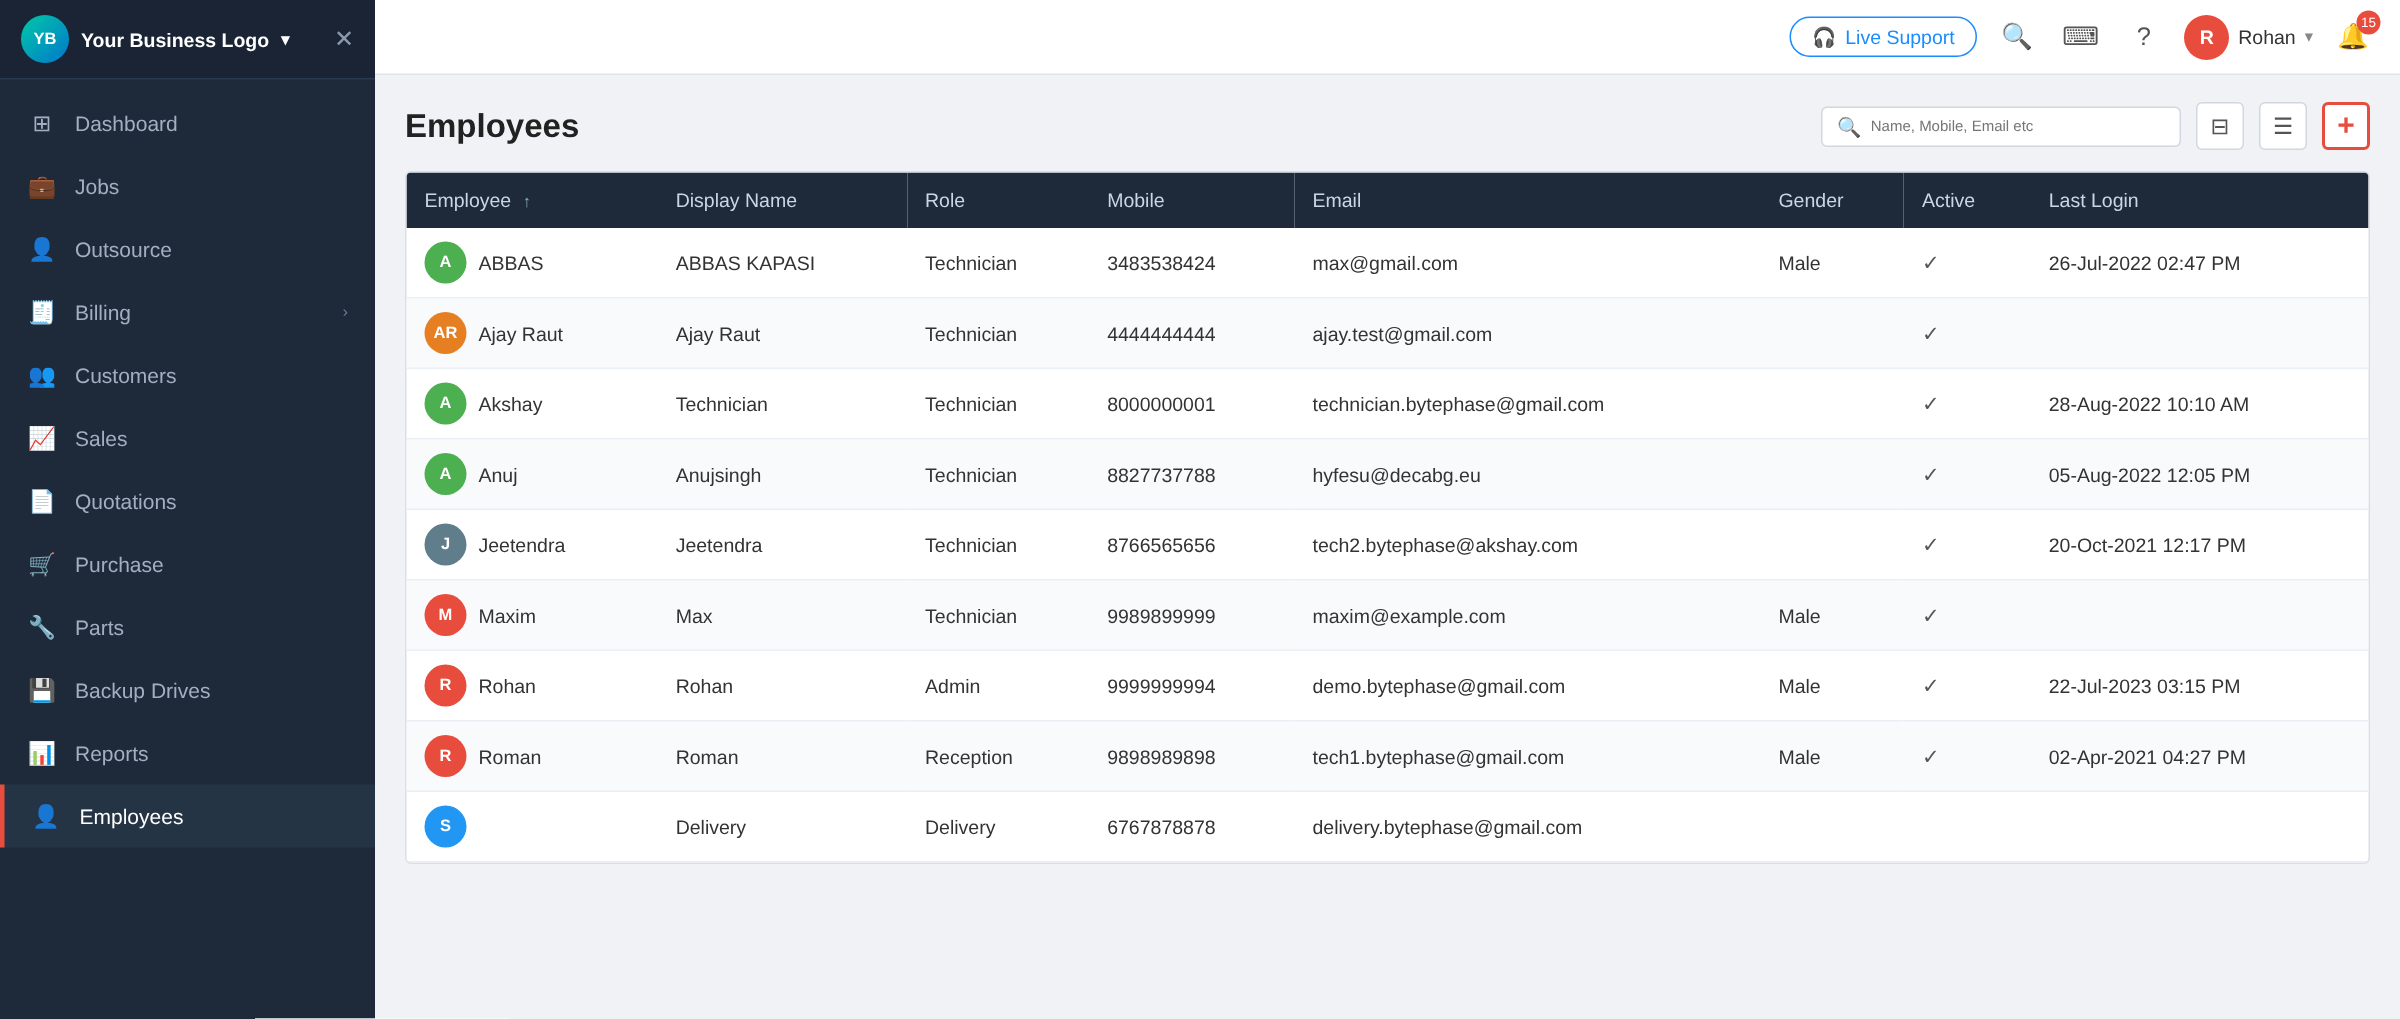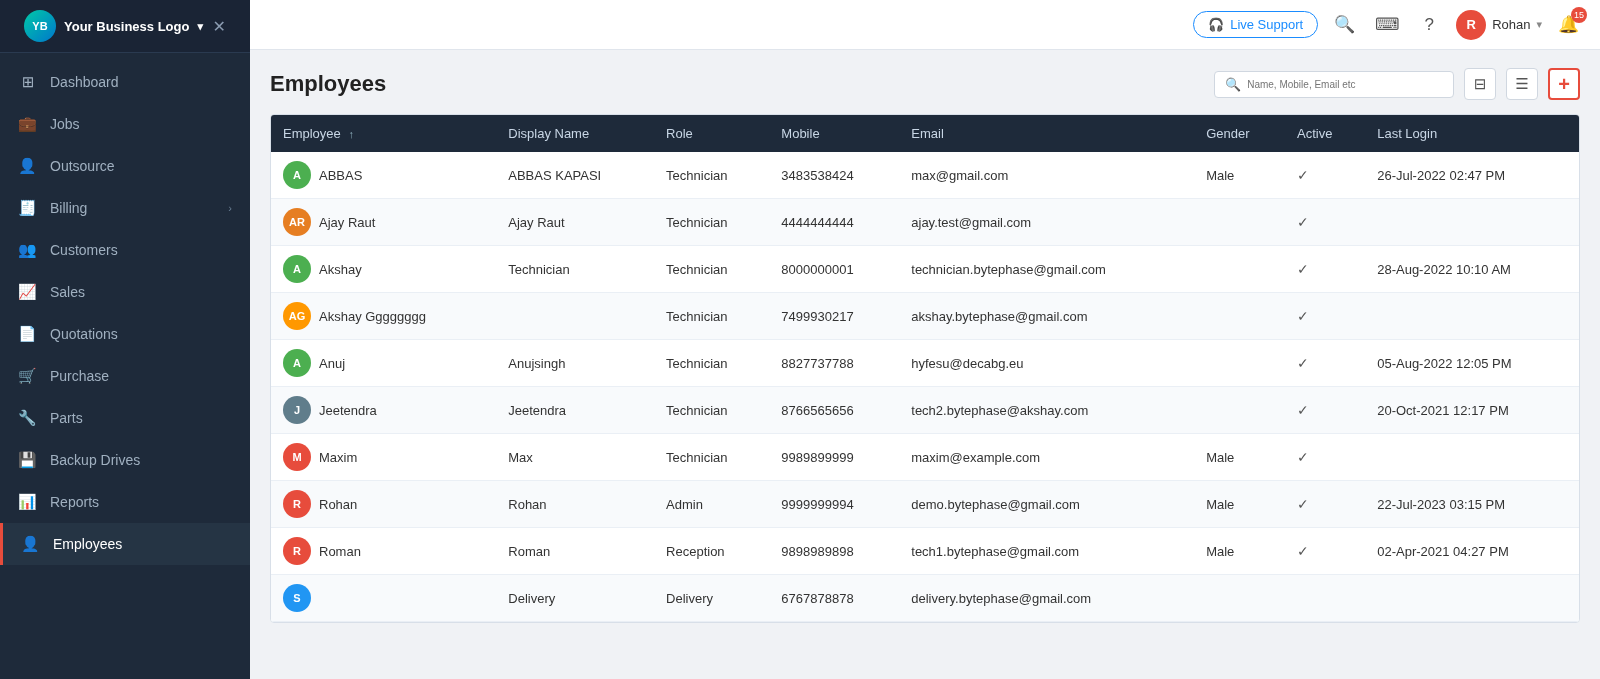--- a/index.html
+++ b/index.html
@@ -13,21 +13,21 @@
       color: #c8d6e5;
       display: flex;
       flex-direction: column;
       height: 100%;
       overflow-y: auto;
     }
     .sidebar-header {
       display: flex;
       align-items: center;
       justify-content: space-between;
-      padding: 10px 24px;
+      padding: 10px 14px;
       background: #1a2435;
       border-bottom: 1px solid #2a3a50;
     }
     .sidebar-logo {
       display: flex;
       align-items: center;
       gap: 8px;
       color: #ffffff;
       font-size: 13px;
       font-weight: 600;
@@ -402,35 +402,20 @@
     <td>Technician</td>
     <td>8000000001</td>
     <td>technician.bytephase@gmail.com</td>
     <td></td>
     <td><span class="check-icon">✓</span></td>
     <td>28-Aug-2022 10:10 AM</td>
   </tr>
             <tr>
     <td>
       <div class="emp-cell">
-        <div class="emp-avatar" style="background:#ff9800">AG</div>
-        <span>Akshay Gggggggg</span>
-      </div>
-    </td>
-    <td></td>
-    <td>Technician</td>
-    <td>7499930217</td>
-    <td>akshay.bytephase@gmail.com</td>
-    <td></td>
-    <td><span class="check-icon">✓</span></td>
-    <td></td>
-  </tr>
-            <tr>
-    <td>
-      <div class="emp-cell">
         <div class="emp-avatar" style="background:#4caf50">A</div>
         <span>Anuj</span>
       </div>
     </td>
     <td>Anujsingh</td>
     <td>Technician</td>
     <td>8827737788</td>
     <td>hyfesu@decabg.eu</td>
     <td></td>
     <td><span class="check-icon">✓</span></td>

